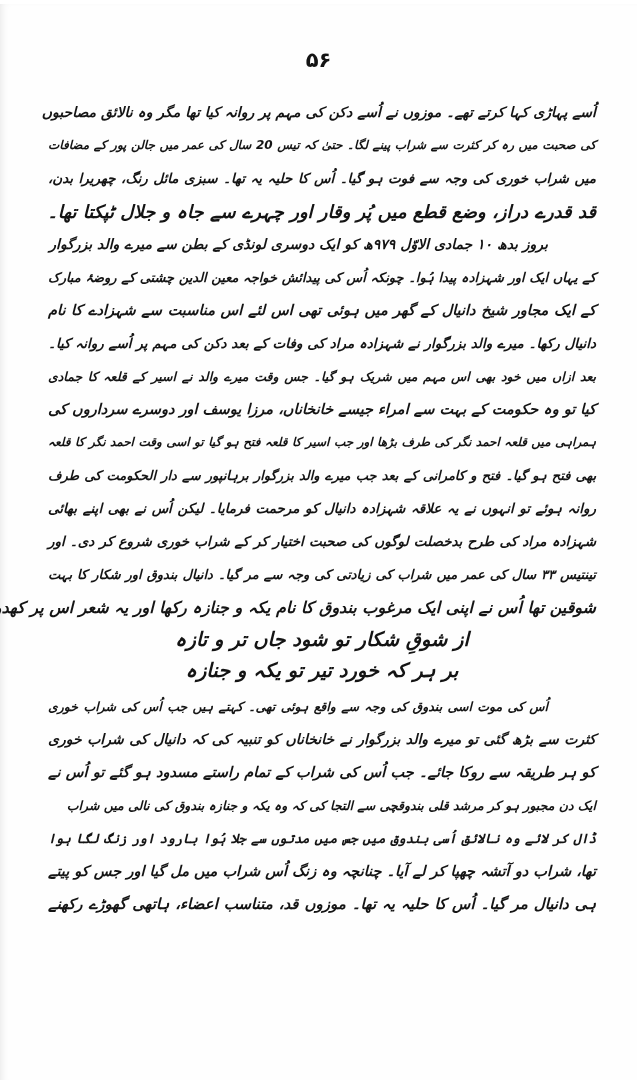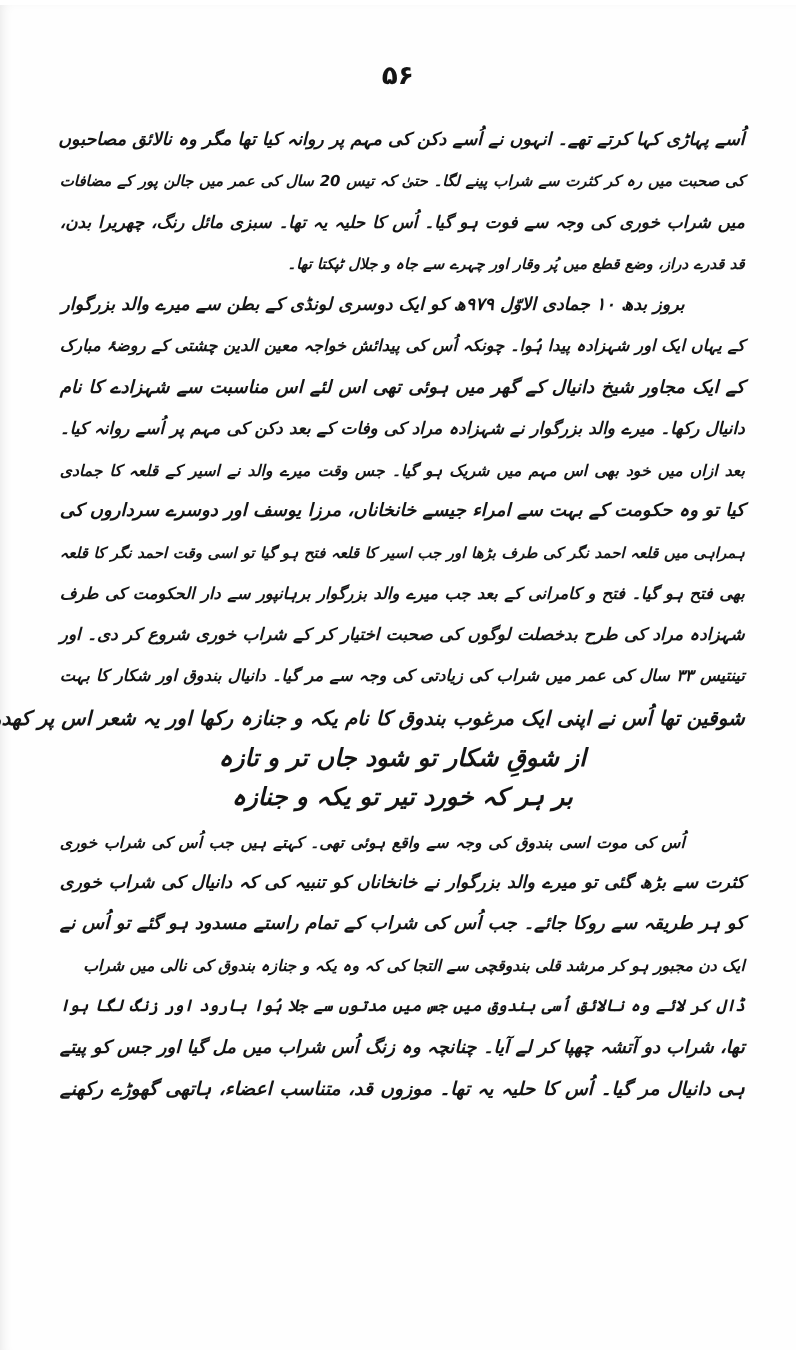--- a/index.html
+++ b/index.html
@@ -74,35 +74,36 @@
 </head>
 <body>
 
 <div class="page">
 
   <div class="page-number">۵۶</div>
 
   <div class="body-text">
 
     <div>
-      <span class="line" style="font-size: 14px;">اُسے پہاڑی کہا کرتے تھے۔ انہوں نے اُسے دکن کی مہم پر روانہ کیا تھا مگر وہ نالائق مصاحبوں</span>
+      <span class="line" style="font-size: 14px;">اُسے پہاڑی کہا کرتے تھے۔ موزوں نے اُسے دکن کی مہم پر روانہ کیا تھا مگر وہ نالائق مصاحبوں</span>
       <span class="line" style="font-size: 12px;">کی صحبت میں رہ کر کثرت سے شراب پینے لگا۔ حتیٰ کہ تیس 20 سال کی عمر میں جالن پور کے مضافات</span>
       <span class="line" style="font-size: 13.5px;">میں شراب خوری کی وجہ سے فوت ہو گیا۔ اُس کا حلیہ یہ تھا۔ سبزی مائل رنگ، چھریرا بدن،</span>
-      <span class="line last" style="font-size: 12px;">قد قدرے دراز، وضع قطع میں پُر وقار اور چہرے سے جاہ و جلال ٹپکتا تھا۔</span>
+      <span class="line last" style="font-size: 18px;">قد قدرے دراز، وضع قطع میں پُر وقار اور چہرے سے جاہ و جلال ٹپکتا تھا۔</span>
     </div>
 
     <div>
       <span class="line indent" style="font-size: 14px; margin-left: 40px;">بروز بدھ ۱۰ جمادی الاوّل ۹۷۹ھ کو ایک دوسری لونڈی کے بطن سے میرے والد بزرگوار</span>
       <span class="line" style="font-size: 13px;">کے یہاں ایک اور شہزادہ پیدا ہُوا۔ چونکہ اُس کی پیدائش خواجہ معین الدین چشتی کے روضۂ مبارک</span>
       <span class="line" style="font-size: 14.5px;">کے ایک مجاور شیخ دانیال کے گھر میں ہوئی تھی اس لئے اس مناسبت سے شہزادے کا نام</span>
       <span class="line" style="font-size: 13.5px;">دانیال رکھا۔ میرے والد بزرگوار نے شہزادہ مراد کی وفات کے بعد دکن کی مہم پر اُسے روانہ کیا۔</span>
       <span class="line" style="font-size: 12.5px;">بعد ازاں میں خود بھی اس مہم میں شریک ہو گیا۔ جس وقت میرے والد نے اسیر کے قلعہ کا جمادی</span>
       <span class="line" style="font-size: 14.5px;">کیا تو وہ حکومت کے بہت سے امراء جیسے خانخاناں، مرزا یوسف اور دوسرے سرداروں کی</span>
       <span class="line" style="font-size: 12px;">ہمراہی میں قلعہ احمد نگر کی طرف بڑھا اور جب اسیر کا قلعہ فتح ہو گیا تو اسی وقت احمد نگر کا قلعہ</span>
       <span class="line" style="font-size: 13px;">بھی فتح ہو گیا۔ فتح و کامرانی کے بعد جب میرے والد بزرگوار برہانپور سے دار الحکومت کی طرف</span>
+      <span class="line" style="font-size: 13.5px;">روانہ ہوئے تو انہوں نے یہ علاقہ شہزادہ دانیال کو مرحمت فرمایا۔ لیکن اُس نے بھی اپنے بھائی</span>
       <span class="line" style="font-size: 13.5px;">شہزادہ مراد کی طرح بدخصلت لوگوں کی صحبت اختیار کر کے شراب خوری شروع کر دی۔ اور</span>
       <span class="line" style="font-size: 13px;">تینتیس ۳۳ سال کی عمر میں شراب کی زیادتی کی وجہ سے مر گیا۔ دانیال بندوق اور شکار کا بہت</span>
       <span class="line" style="font-size: 16px;">شوقین تھا اُس نے اپنی ایک مرغوب بندوق کا نام یکہ و جنازہ رکھا اور یہ شعر اس پر کھدوایا تھا۔</span>
     </div>
 
     <div>
       <span class="verse">از شوقِ شکار تو شود جاں تر و تازہ</span>
       <span class="verse">بر ہر کہ خورد تیر تو یکہ و جنازہ</span>
     </div>
 

